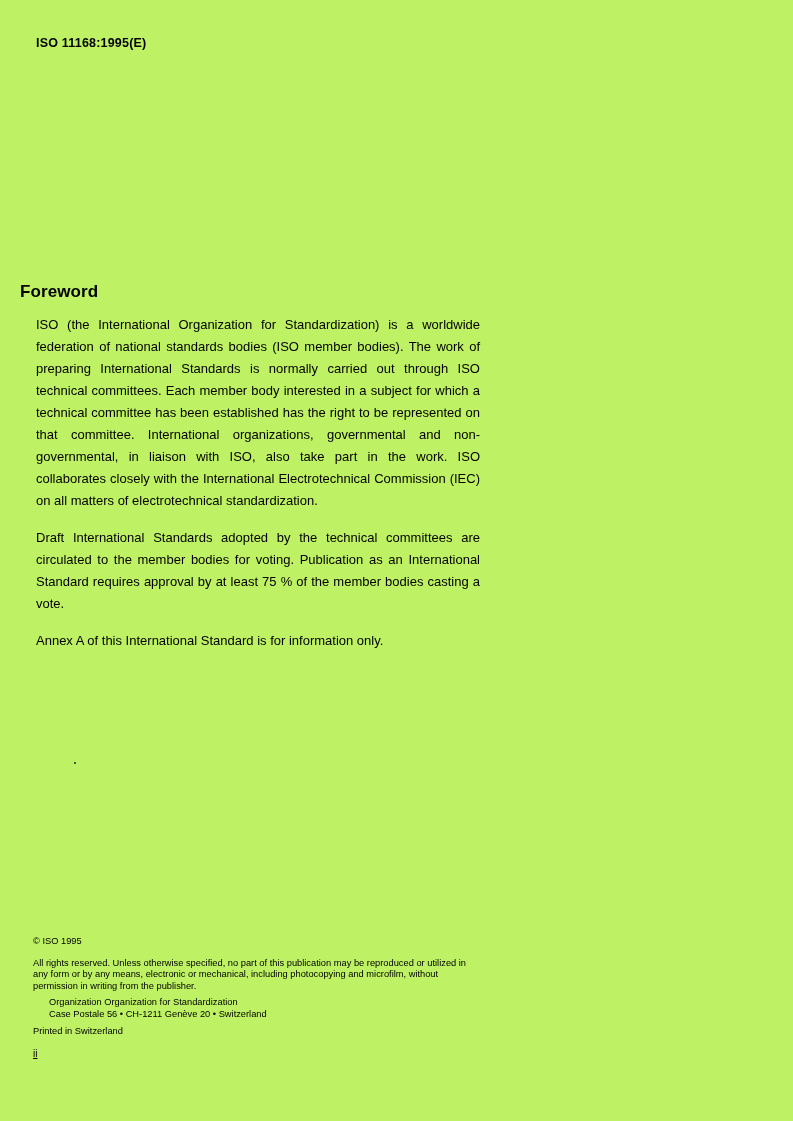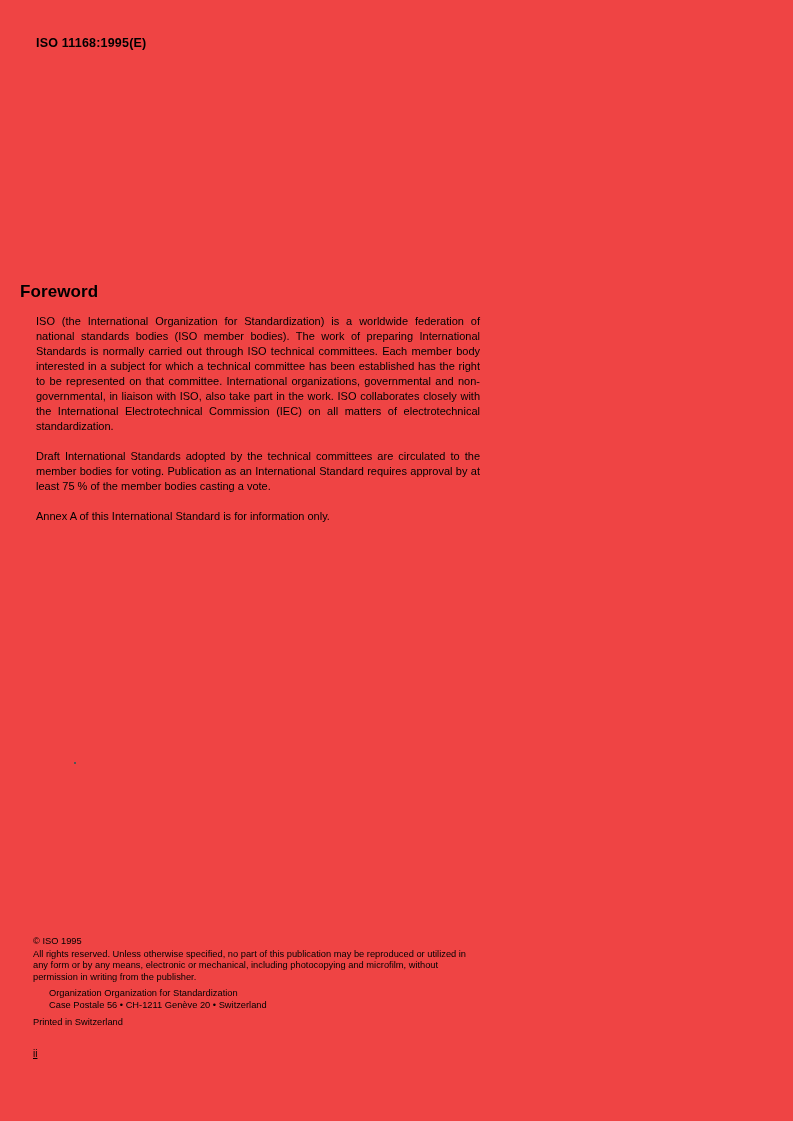--- a/index.html
+++ b/index.html
@@ -8,21 +8,21 @@
     background: #ffffff;
   }
   body {
     font-family: "Liberation Sans", sans-serif;
     color: #000000;
   }
   .page {
     position: relative;
     width: 793px;
     height: 1121px;
-    background: #ef4444;
+    background: #bef264;
     overflow: hidden;
     box-sizing: border-box;
   }
   .doc-header {
     position: absolute;
     left: 36px;
     top: 36px;
     font-size: 12.5px;
     font-weight: bold;
     letter-spacing: 0.2px;
@@ -33,22 +33,22 @@
     top: 271px;
     font-size: 17px;
     font-weight: bold;
     letter-spacing: 0.1px;
   }
   .body-block {
     position: absolute;
     left: 36px;
     top: 314px;
     width: 444px;
-    font-size: 11px;
-    line-height: 15px;
+    font-size: 13px;
+    line-height: 22px;
   }
   .para {
     margin: 0 0 15px 0;
     text-align: justify;
     text-justify: inter-word;
   }
   .para.last {
     margin-bottom: 0;
   }
   .para.nojust {
@@ -67,21 +67,21 @@
   }
   .footer {
     position: absolute;
     left: 33px;
     top: 936px;
     width: 450px;
     font-size: 9.3px;
     line-height: 11.6px;
   }
   .footer .copyline {
-    margin-bottom: 1px;
+    margin-bottom: 10px;
   }
   .footer .rights {
     text-align: left;
   }
   .footer .org {
     margin-top: 5px;
     padding-left: 16px;
   }
   .footer .printed {
     margin-top: 5px;

